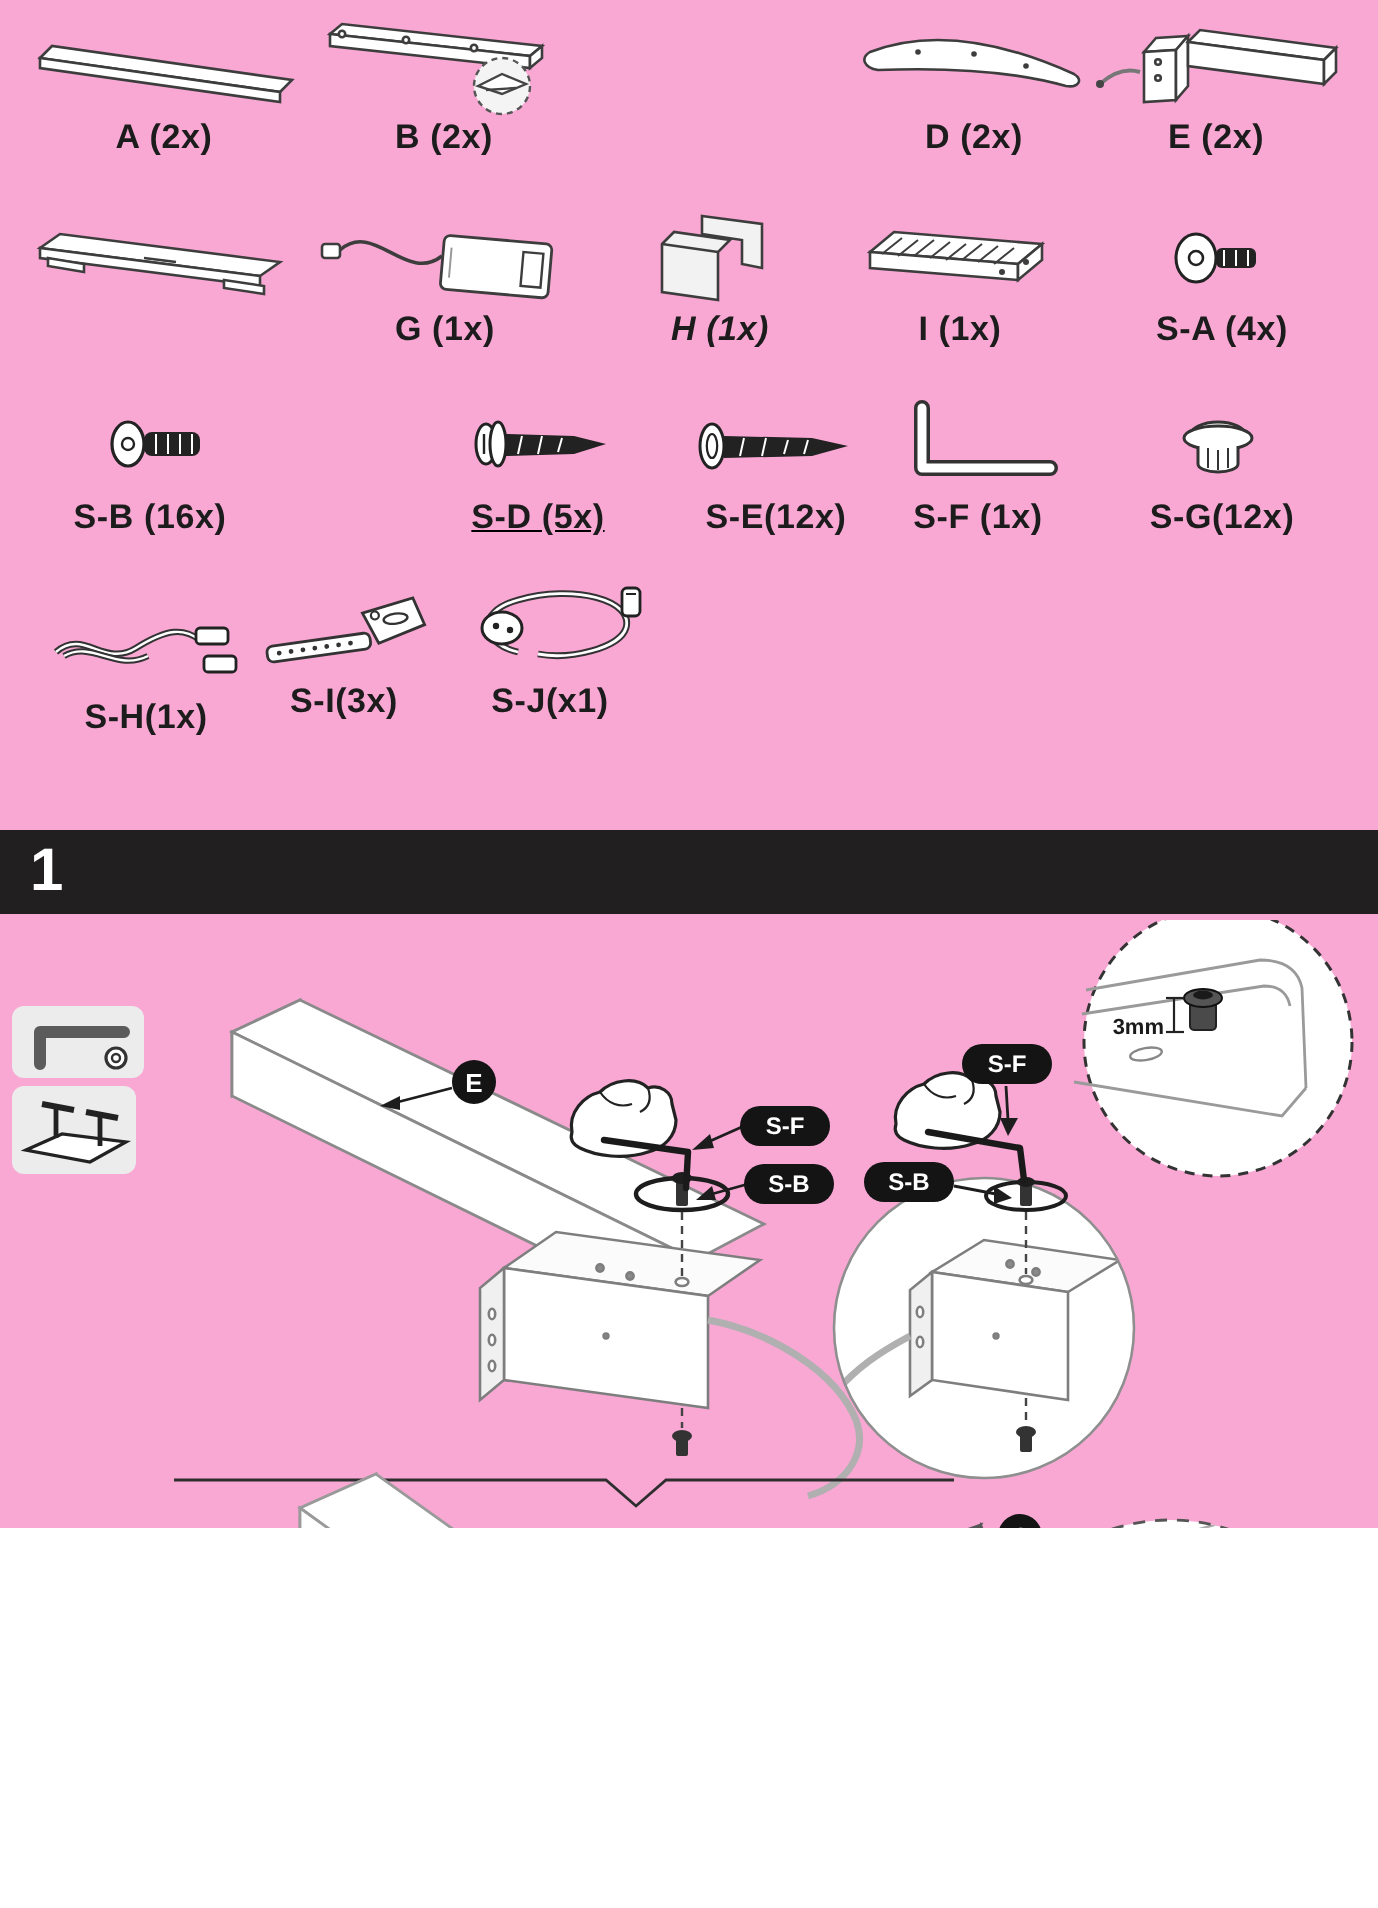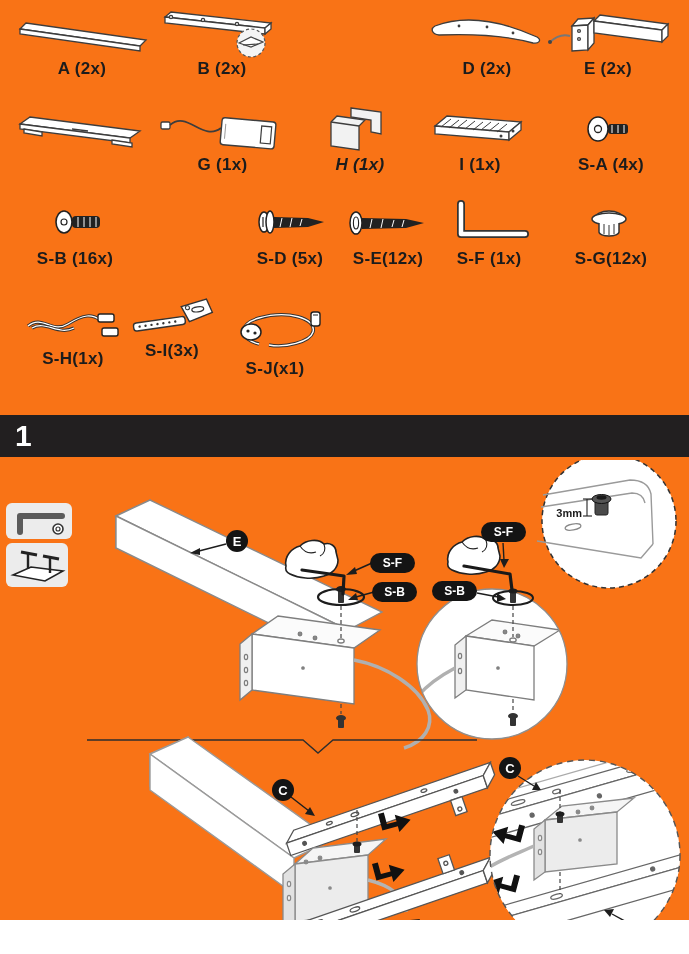--- a/index.html
+++ b/index.html
@@ -1,16 +1,16 @@
 <!DOCTYPE html>
 <html><head>
 <meta charset="utf-8">
 <style>
   html,body{margin:0;padding:0;background:#fff;}
-  .canvas{position:relative;width:689px;height:920px;background:#f97316;overflow:hidden;
+  .canvas{position:relative;width:689px;height:764px;background:#f9a8d4;overflow:hidden;
           font-family:"Liberation Sans",sans-serif;}
   .part{position:absolute;text-align:center;}
   .part svg{display:block;margin:0 auto;}
   .plabel{font-weight:700;font-size:17px;color:#1c1c1c;letter-spacing:.3px;margin-top:1px;white-space:nowrap;}
   .step-bar{position:absolute;left:0;top:415px;width:689px;height:42px;background:#221f20;
             color:#fff;display:flex;align-items:center;box-sizing:border-box;padding-left:15px;
             font-size:30px;font-weight:700;}
   .toolbox{position:absolute;background:#ececec;border-radius:6px;display:flex;align-items:center;justify-content:center;}
   .tb1{left:6px;top:503px;width:66px;height:36px;}
   .tb2{left:6px;top:543px;width:62px;height:44px;}
@@ -164,21 +164,21 @@
           <line x1="60" y1="21" x2="60" y2="31"></line>
           <line x1="66" y1="21" x2="66" y2="31"></line>
           <line x1="72" y1="21" x2="72" y2="31"></line>
           <line x1="78" y1="21" x2="78" y2="31"></line>
         </g>
     </svg>
     <div class="plabel">S-B (16x)</div>
   </div>
 
 
-  <div class="part" style="left:240px;top:196px;width:100px;">
+  <div class="part" style="left:219px;top:196px;width:100px;text-decoration:underline;">
     <svg width="100" height="52" viewBox="0 0 100 52">
       <ellipse cx="24" cy="26" rx="5" ry="10" fill="#fff" stroke="#222" stroke-width="1.5"></ellipse>
       <ellipse cx="30" cy="26" rx="4" ry="11" fill="#fff" stroke="#222" stroke-width="1.5"></ellipse>
       <line x1="23" y1="21" x2="23" y2="31" stroke="#222" stroke-width="1.2"></line>
       <path d="M34,21 L68,22 L84,26 L68,31 L34,32 Z" fill="#222"></path>
       <g stroke="#fff" stroke-width="1">
           <line x1="42" y1="22" x2="40" y2="31"></line>
           <line x1="52" y1="22" x2="50" y2="31"></line>
           <line x1="62" y1="23" x2="60" y2="30"></line>
         </g>
@@ -249,21 +249,21 @@
             <circle cx="48" cy="30" r="1.2"></circle>
           </g>
         <polygon points="56,16 82,12 86,26 62,32" fill="#fff" stroke="#333" stroke-width="1.4"></polygon>
         <ellipse cx="72" cy="21" rx="6" ry="2.5" fill="none" stroke="#333" stroke-width="1.2"></ellipse>
         <circle cx="62" cy="18" r="2" fill="none" stroke="#333" stroke-width="1.1"></circle>
       </g>
     </svg>
     <div class="plabel">S-I(3x)</div>
   </div>
 
-  <div class="part" style="left:225px;top:306px;width:100px;">
+  <div class="part" style="left:225px;top:288px;width:100px;">
     <svg width="100" height="52" viewBox="0 0 100 52">
       <path d="M34,38 C16,34 12,18 34,12 C62,4 92,12 88,26 C85,36 60,42 44,39" fill="none" stroke="#333" stroke-width="3.4"></path>
       <path d="M34,38 C16,34 12,18 34,12 C62,4 92,12 88,26 C85,36 60,42 44,39" fill="none" stroke="#fff" stroke-width="1.4"></path>
       <ellipse cx="26" cy="26" rx="10" ry="8" fill="#fff" stroke="#222" stroke-width="1.5"></ellipse>
       <circle cx="23" cy="25" r="1.6" fill="#222"></circle>
         <circle cx="30" cy="27" r="1.6" fill="#222"></circle>
       <rect x="86" y="6" width="9" height="14" rx="2.5" fill="#fff" stroke="#222" stroke-width="1.4"></rect>
       <line x1="88" y1="9" x2="93" y2="9" stroke="#222" stroke-width="1"></line>
     </svg>
     <div class="plabel">S-J(x1)</div>

